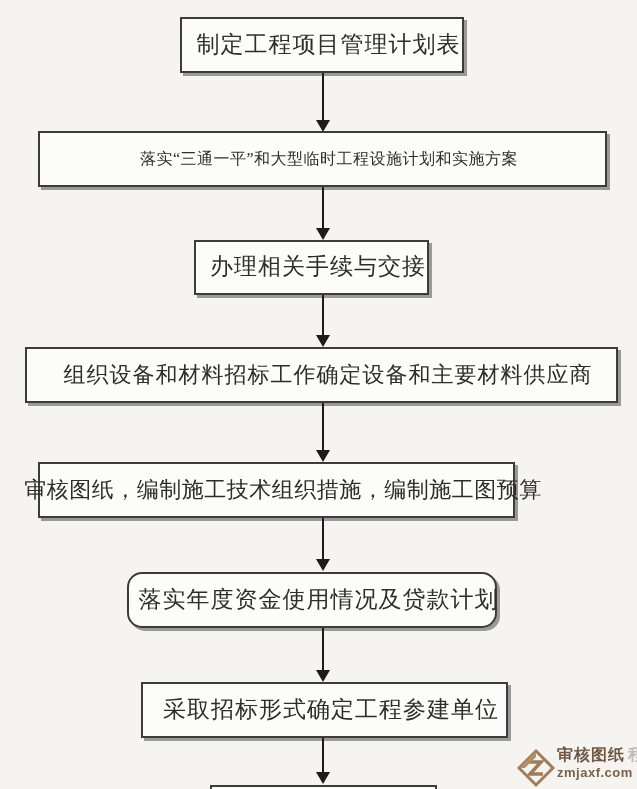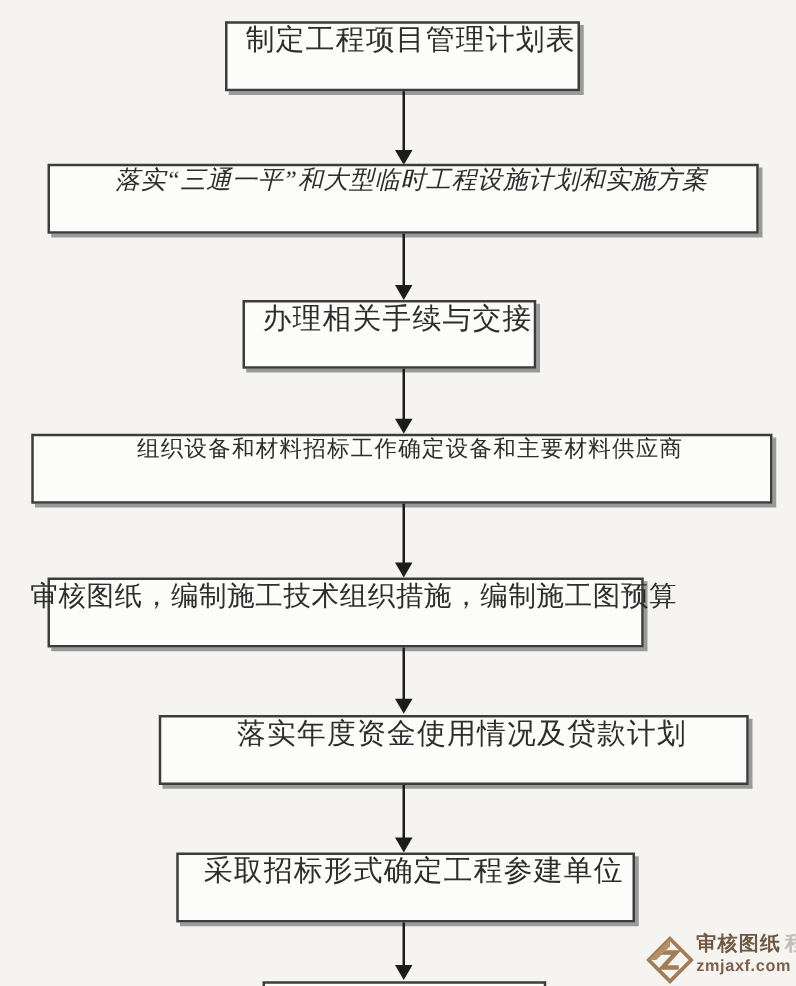--- a/index.html
+++ b/index.html
@@ -11,36 +11,36 @@
     overflow: hidden;
     font-family: "Liberation Serif", serif;
   }
   .node {
     position: absolute;
     box-sizing: border-box;
     background: #fcfcfb;
     border: 2px solid #3c3c3c;
     box-shadow: 3px 3px 0 #9a9a9a;
     display: flex;
-    align-items: flex-start;
+    align-items: center;
     justify-content: center;
     text-align: center;
     font-size: 23px;
     letter-spacing: 1px;
     color: #2d2d2d;
     line-height: 1.15;
     white-space: nowrap;
     padding-left: 13px;
   }
   .n1 { left: 180px; top: 17px;  width: 284px; height: 56px; }
-  .n2 { left: 38px;  top: 131px; width: 569px; height: 56px; font-size: 20px; letter-spacing: 0.5px; font-style: italic; }
+  .n2 { left: 38px;  top: 131px; width: 569px; height: 56px; font-size: 16px; letter-spacing: 0.5px; }
   .n3 { left: 194px; top: 240px; width: 235px; height: 55px; }
-  .n4 { left: 25px;  top: 347px; width: 593px; height: 56px; font-size: 18px; letter-spacing: 1px; }
+  .n4 { left: 25px;  top: 347px; width: 593px; height: 56px; font-size: 22px; letter-spacing: 1px; }
   .n5 { left: 38px;  top: 462px; width: 477px; height: 56px; font-size: 22px; letter-spacing: 0.5px; }
-  .n6 { left: 127px; top: 572px; width: 472px; height: 56px; }
+  .n6 { left: 127px; top: 572px; width: 370px; height: 56px; border-radius: 15px; }
   .n7 { left: 141px; top: 682px; width: 367px; height: 56px; font-family: Liberation Serif, serif; }
   .n8 { left: 210px; top: 785px; width: 227px; height: 30px; box-shadow: none; }
 
   .arrow {
     position: absolute;
     left: 316px;
     width: 14px;
   }
   .arrow .shaft {
     position: absolute;

